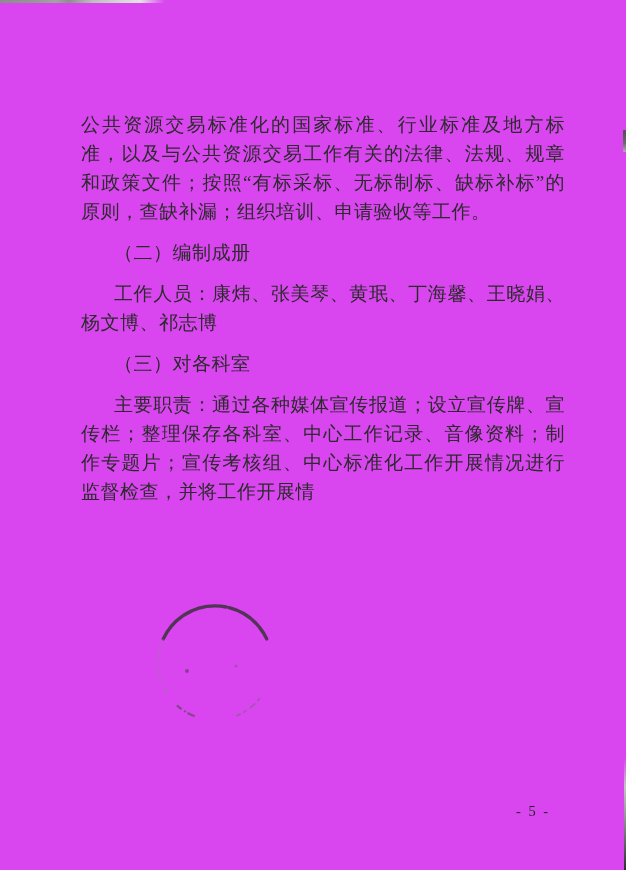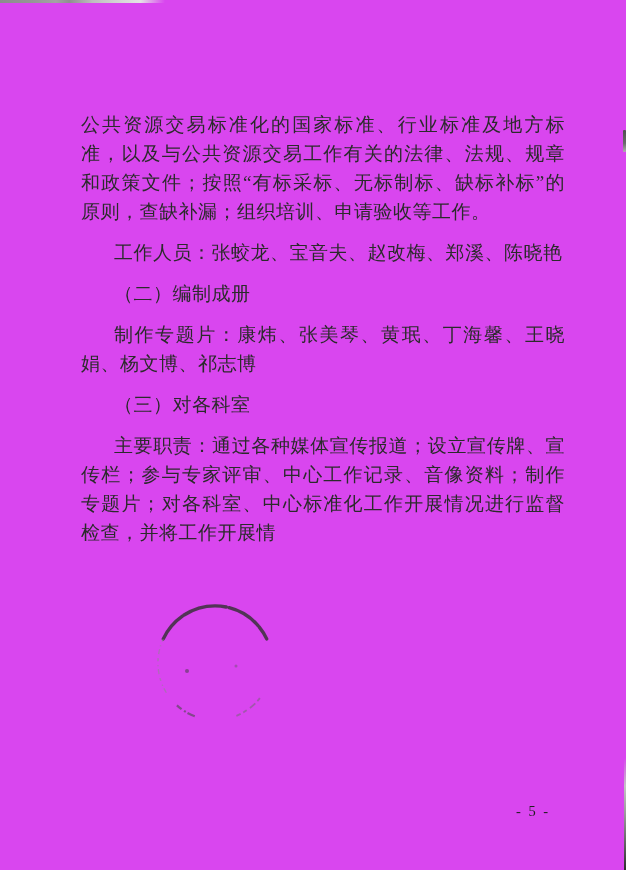--- a/index.html
+++ b/index.html
@@ -101,22 +101,21 @@
     <path d="M 26.9 127.4 A 57 57 0 0 0 47.4 139.2" fill="none" stroke="#4a4a4a" stroke-width="2.2" opacity="0.6" stroke-dasharray="6 3 2 2 8 3"></path>
 
     <path d="M 109.9 120.1 A 57 57 0 0 1 86.4 137.8" fill="none" stroke="#6a6a6a" stroke-width="1.8" opacity="0.5" stroke-dasharray="4 3 7 4"></path>
 
     <circle cx="37" cy="93" r="2" fill="#3a3a3a" opacity="0.5"></circle>
     <circle cx="86" cy="88" r="1.5" fill="#555555" opacity="0.4"></circle>
   </svg>
 
   <div class="content">
     <p class="noindent">公共资源交易标准化的国家标准、行业标准及地方标准，以及与公共资源交易工作有关的法律、法规、规章和政策文件；按照“有标采标、无标制标、缺标补标”的原则，查缺补漏；组织培训、申请验收等工作。</p>
-    <p class="indent">工作人员：张蛟龙、宝音夫、赵改梅、郑溪、陈晓艳</p>
     <p class="indent">（二）编制成册</p>
-    <p class="indent">制作专题片：康炜、张美琴、黄珉、丁海馨、王晓娟、杨文博、祁志博</p>
+    <p class="indent">工作人员：康炜、张美琴、黄珉、丁海馨、王晓娟、杨文博、祁志博</p>
     <p class="indent">（三）对各科室</p>
-    <p class="indent">主要职责：通过各种媒体宣传报道；设立宣传牌、宣传栏；参与专家评审、中心工作记录、音像资料；制作专题片；对各科室、中心标准化工作开展情况进行监督检查，并将工作开展情</p>
+    <p class="indent">主要职责：通过各种媒体宣传报道；设立宣传牌、宣传栏；整理保存各科室、中心工作记录、音像资料；制作专题片；宣传考核组、中心标准化工作开展情况进行监督检查，并将工作开展情</p>
   </div>
 
   <div class="pageno">- 5 -</div>
 
 </div>
 
 </body></html>

